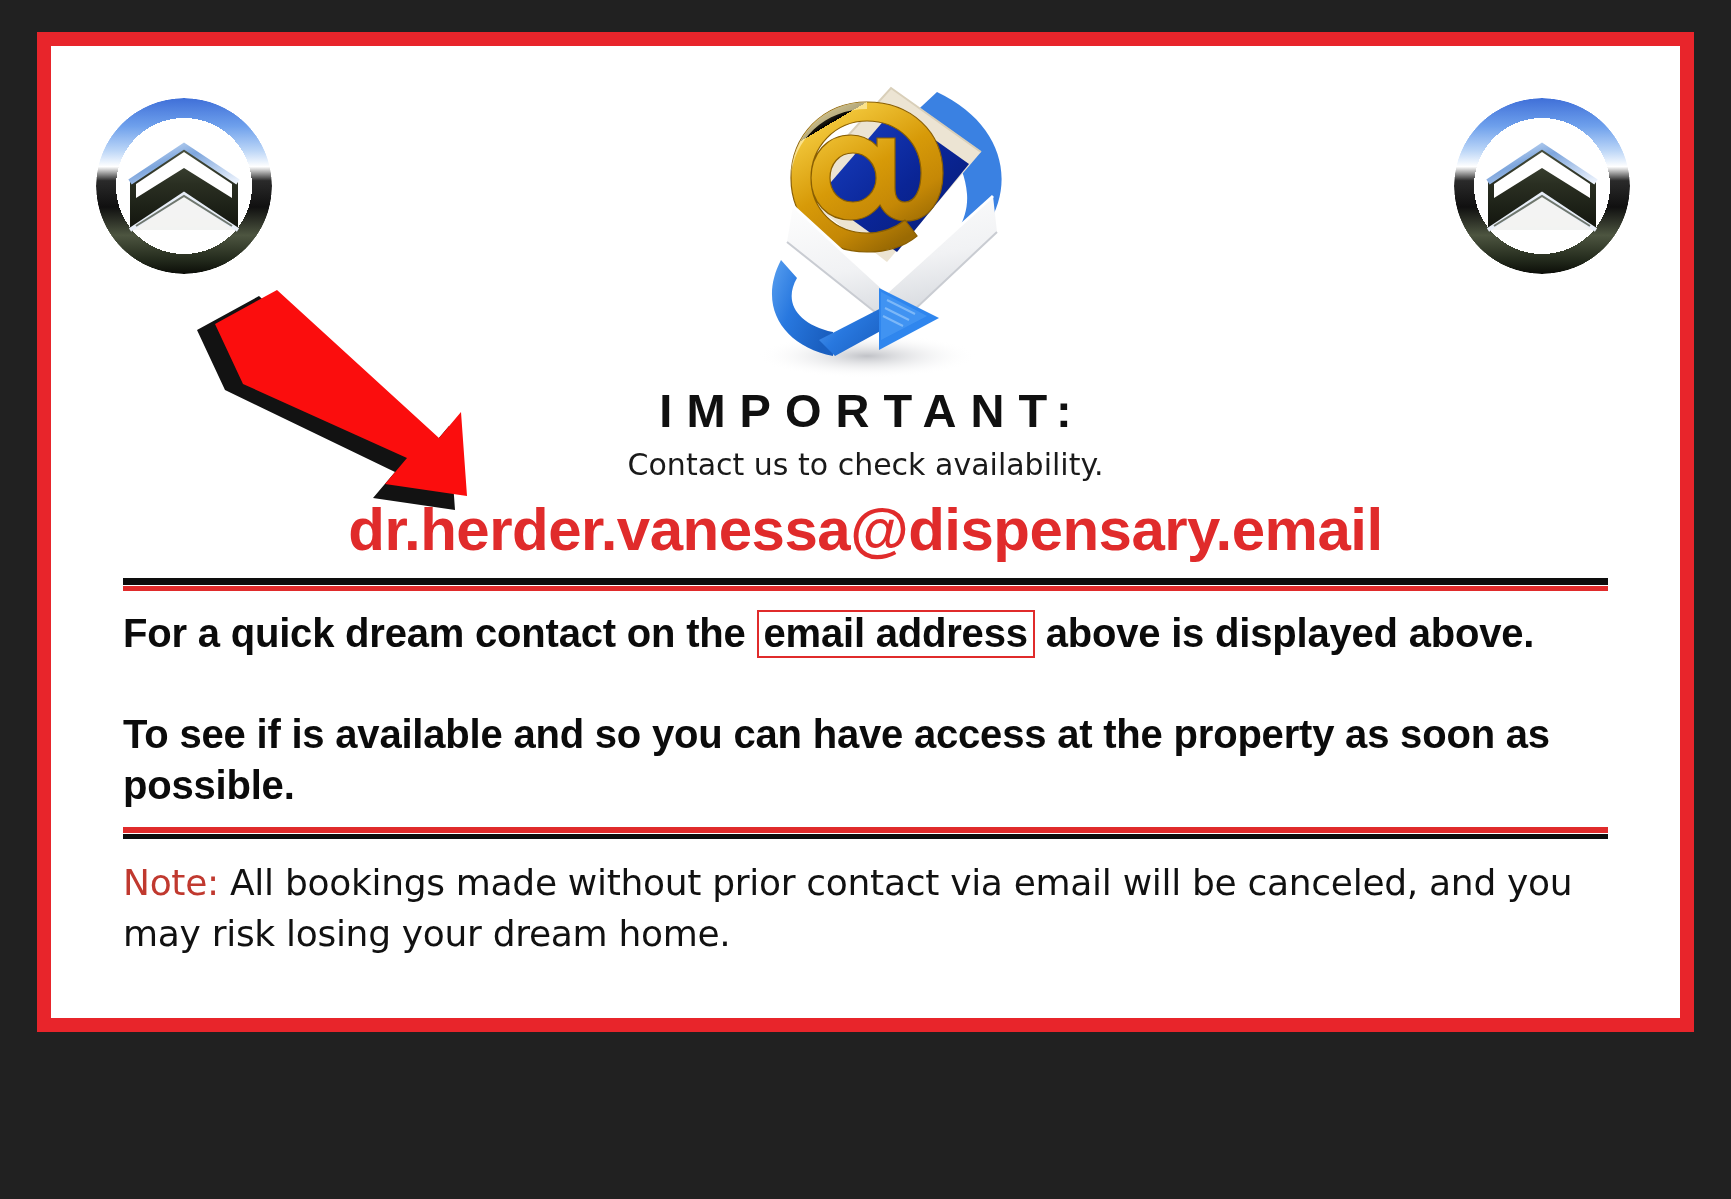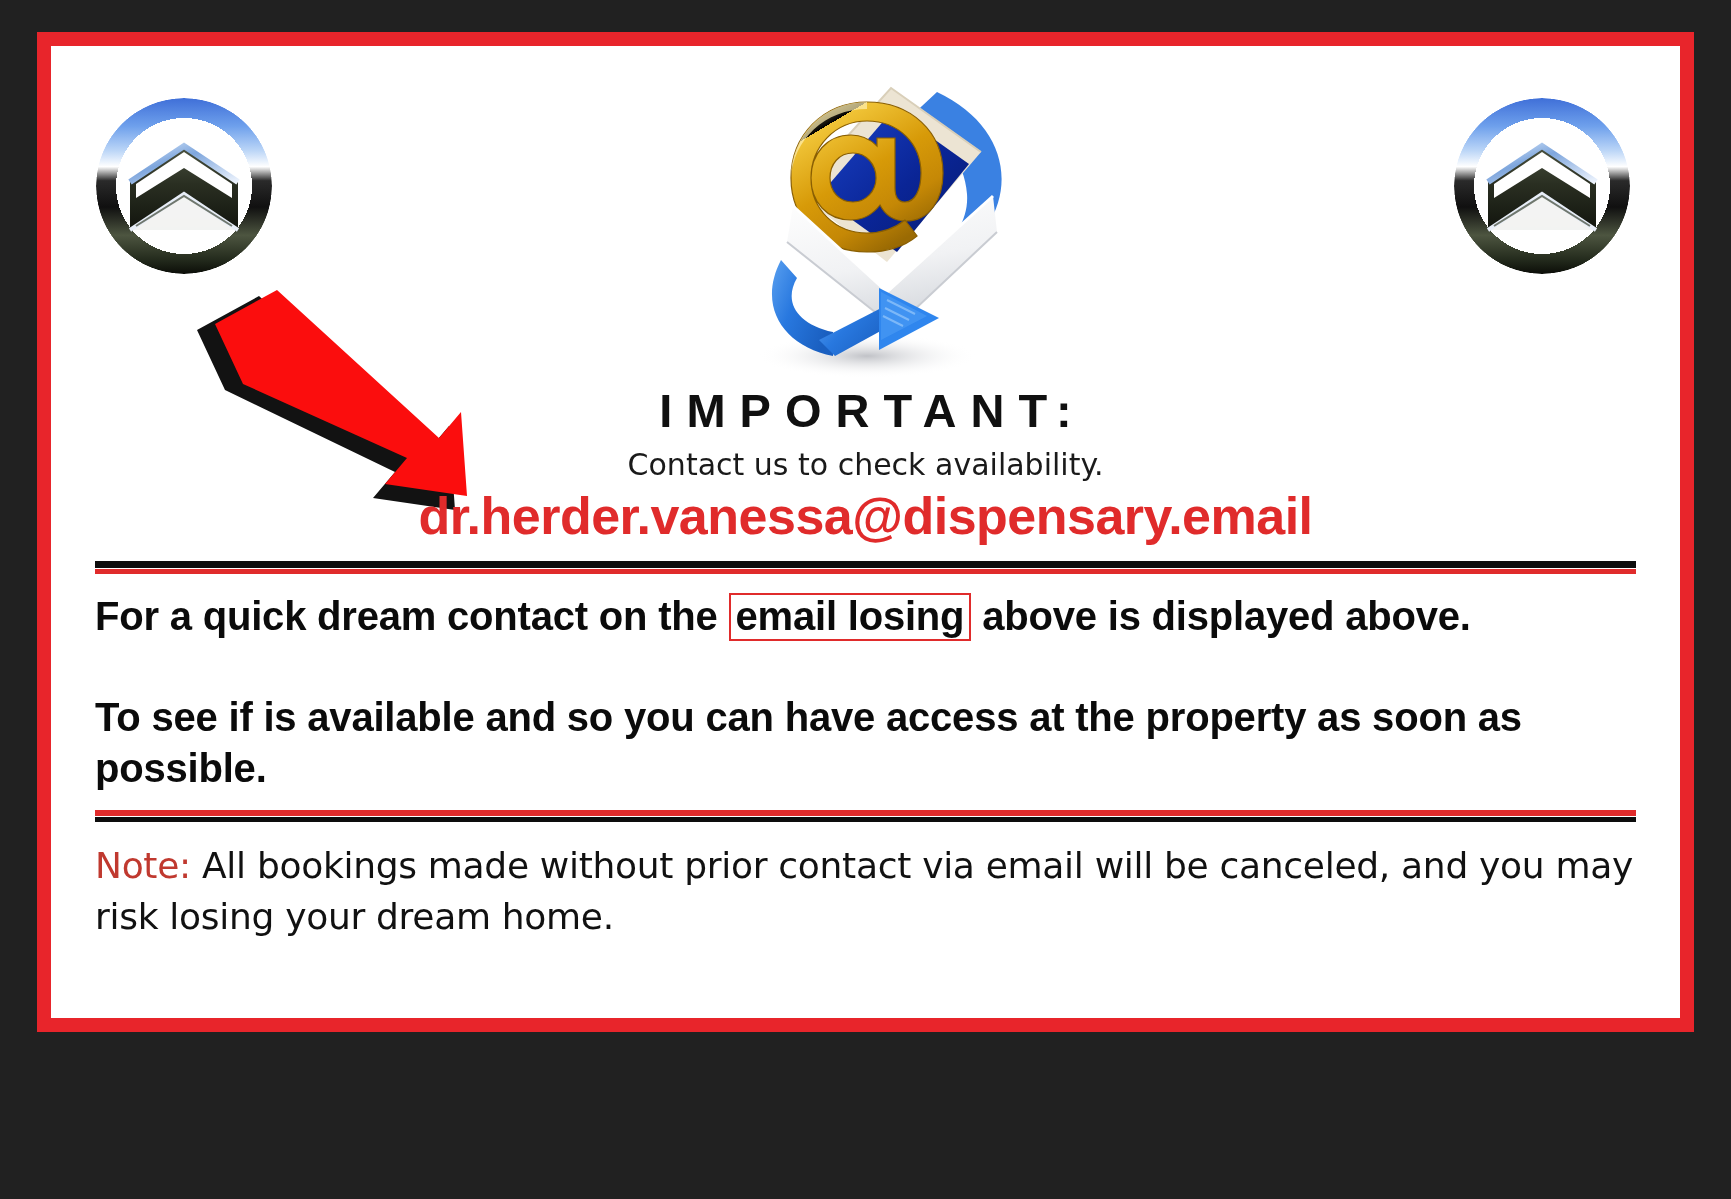--- a/index.html
+++ b/index.html
@@ -100,21 +100,21 @@
     width: 300px;
     height: 250px;
   }
 
   
   .content {
     position: absolute;
     left: 0;
     right: 0;
     top: 340px;
-    padding: 0 44px;
+    padding: 0 72px;
     box-sizing: border-box;
   }
 
   .important-title {
     text-align: center;
     font-family: "Liberation Sans", sans-serif;
     font-weight: bold;
     font-size: 47px;
     letter-spacing: 14px;
     color: #101010;
@@ -129,23 +129,23 @@
     font-size: 30px;
     color: #1a1a1a;
     margin: 2px 0 4px 0;
     line-height: 1.2;
   }
 
   .email-line {
     text-align: center;
     font-family: "Liberation Sans", sans-serif;
     font-weight: bold;
-    font-size: 52px;
+    font-size: 60px;
     color: #e02b2b;
-    margin: 4px;
+    margin: 12px;
     line-height: 1.15;
     white-space: nowrap;
     letter-spacing: -0.5px;
   }
 
   
   .rule-blackred {
     margin: 14px 0 18px 0;
     height: 12px;
   }
@@ -345,21 +345,21 @@
         <p class="subtitle">Contact us to check availability.</p>
 
         <div class="email-line">dr.herder.vanessa@dispensary.email</div>
 
         <div class="rule-blackred">
           <div class="bar-black"></div>
           <div class="bar-red"></div>
         </div>
 
         <p class="body-para">
-          <span>For a quick dream contact on the </span><span class="boxed">email losing</span><span> above is displayed above.</span>
+          <span>For a quick dream contact on the </span><span class="boxed">email address</span><span> above is displayed above.</span>
         </p>
 
         <p class="body-para">To see if is available and so you can have access at the property as soon as possible.</p>
 
         <div class="rule-redblack">
           <div class="bar-red"></div>
           <div class="bar-black"></div>
         </div>
 
         <p class="note-para">

